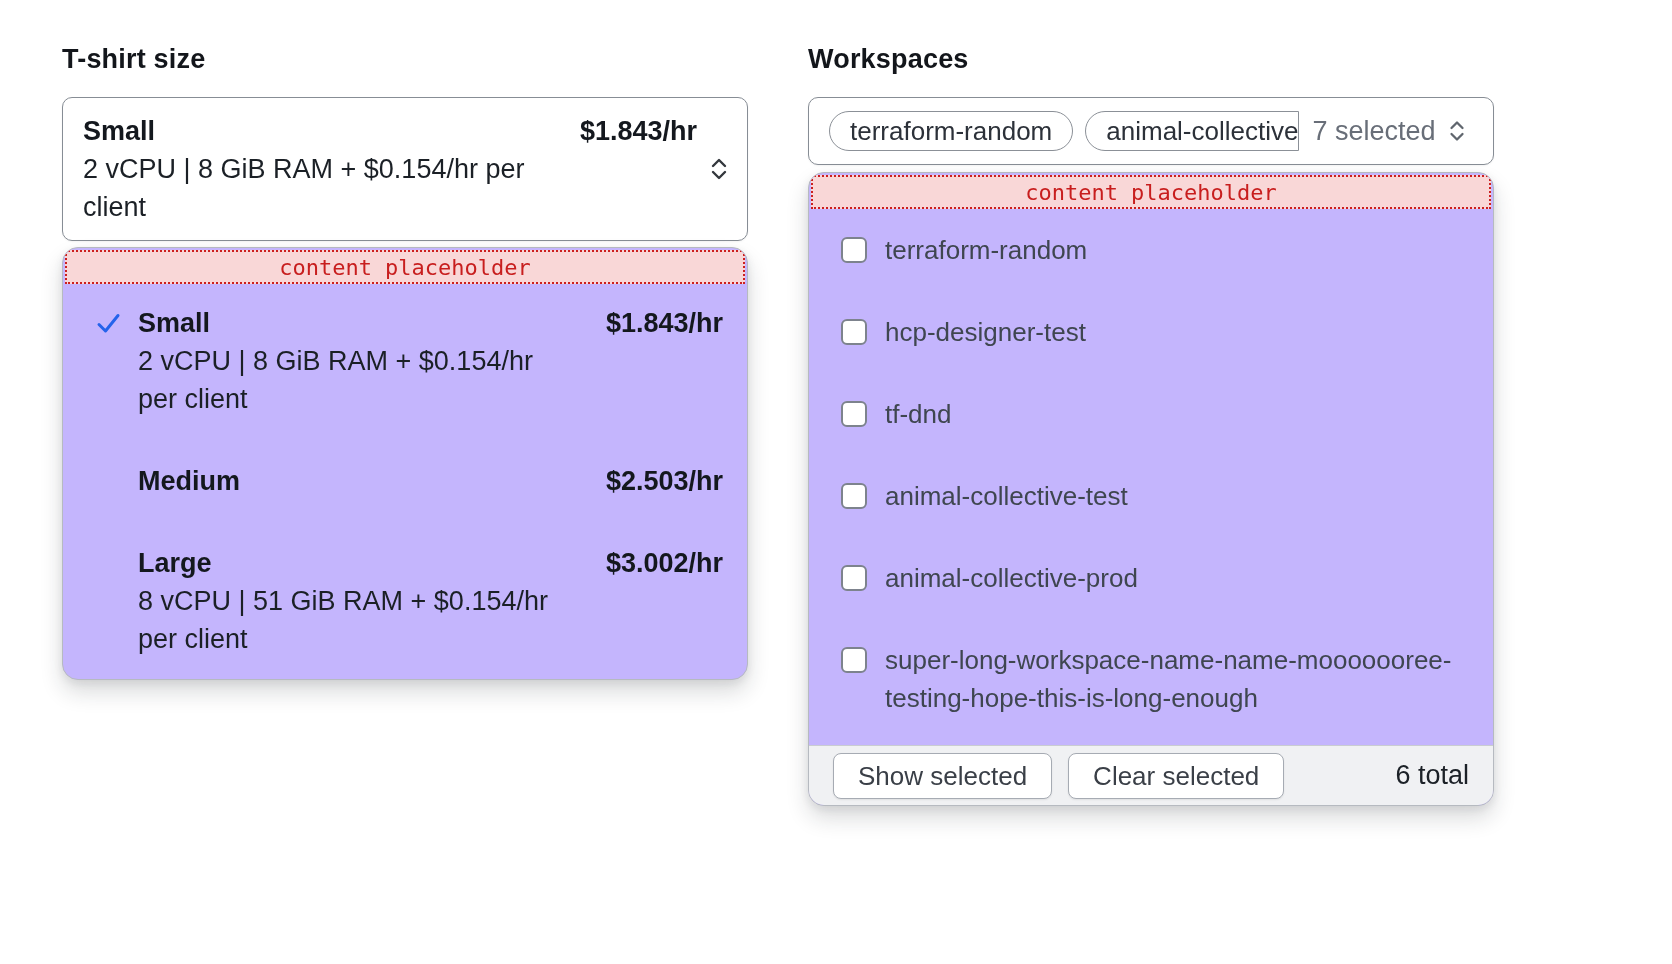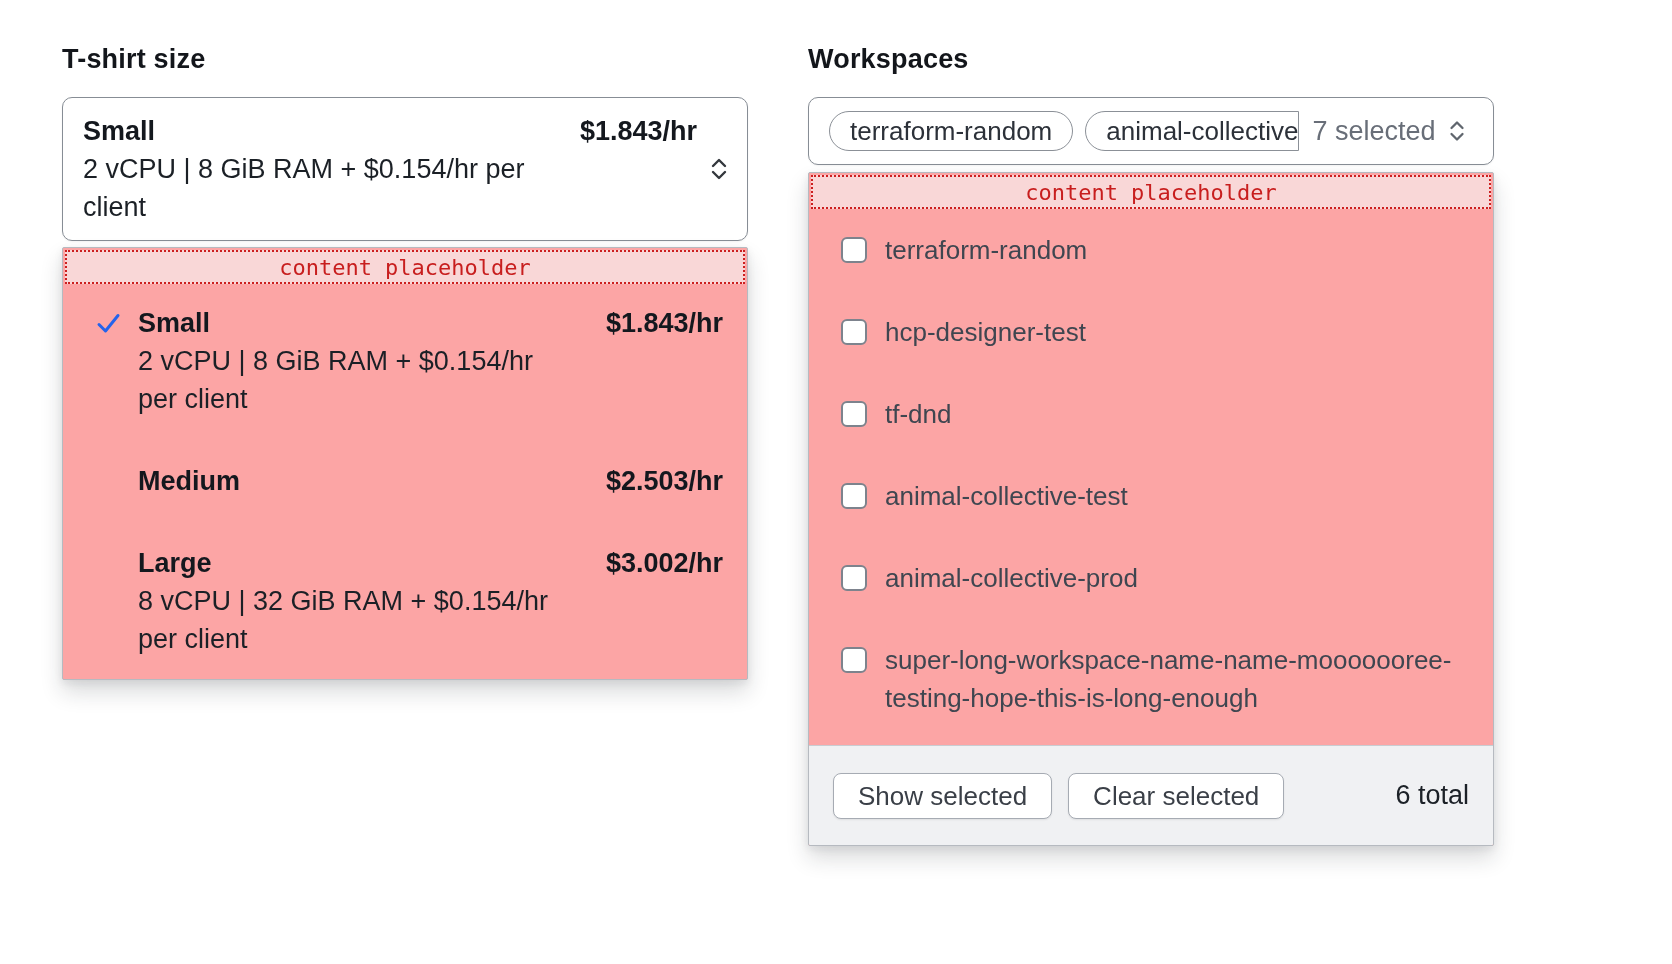--- a/index.html
+++ b/index.html
@@ -30,21 +30,21 @@
     display:inline-block; font-size:26px; line-height:26px; color:#2c3139;
     border:1px solid #8b9097; border-radius:21px; padding:6px 20px; background:#fff;
     white-space:nowrap;
   }
   .pill + .pill { margin-left:12px; }
   .pill-clipped { max-width:215px; overflow:hidden; border-radius:21px 0 0 21px; padding-right:0; }
   .sel-count { font-size:27px; color:#686e78; margin-left:13px; white-space:nowrap; }
 
   
   .panel {
-    border:1px solid #b6bac0; border-radius:2px; background:#fca5a5;
+    border:1px solid #b6bac0; border-radius:16px; background:#c4b5fd;
     box-shadow:0 12px 22px rgba(25,30,40,.16), 0 3px 8px rgba(25,30,40,.08);
     overflow:hidden;
   }
   .banner {
     margin:2px; height:34px; display:flex; align-items:center; justify-content:center;
     background:#f9d7d7; border:2px dotted #cc1f1f; color:#c81e1e;
     font-family:"DejaVu Sans Mono", monospace; font-size:22px;
   }
 
   
@@ -63,21 +63,21 @@
   .cbrow { display:flex; align-items:flex-start; margin-bottom:44px; cursor:pointer; }
   .cbrow:last-child { margin-bottom:0; }
   .cbox {
     flex:0 0 26px; width:26px; height:26px; margin-top:6px; margin-right:18px;
     border:2px solid #7d838d; border-radius:6px; background:#fff;
   }
   .cblabel { font-size:26px; line-height:38px; color:#3f4650; max-width:570px; overflow-wrap:break-word; }
 
   
   .ws-footer {
-    display:flex; align-items:center; gap:16px; height:100px; padding:0 24px;
+    display:flex; align-items:center; gap:16px; height:60px; padding:0 24px;
     background:#f0f1f3; border-top:1px solid #c9ccd1;
   }
   .ws-footer button {
     font-family:"Liberation Sans", sans-serif; font-size:26px; color:#3a3f47;
     background:#fff; border:1px solid #a6abb3; border-radius:8px;
     padding:9px 24px; height:46px; line-height:26px; cursor:pointer;
     box-shadow:0 1px 2px rgba(0,0,0,.08);
   }
   .total { margin-left:auto; font-size:27px; color:#1c2127; }
 </style>
@@ -141,21 +141,21 @@
     <span class="check-col hidden">
       <svg width="27" height="27" viewBox="0 0 27 27" fill="none">
         <path d="M4 14.5 L10.5 21 L23 5.5" stroke="#2563eb" stroke-width="3" stroke-linecap="round" stroke-linejoin="round"></path>
       </svg>
     </span>
     <div class="opt-text">
       <div class="opt-row1">
         <span class="opt-name">Large</span>
         <span class="opt-price">$3.002/hr</span>
       </div>
-      <div class="opt-desc">8 vCPU | 32 GiB RAM + $0.154/hr per client</div>
+      <div class="opt-desc">8 vCPU | 51 GiB RAM + $0.154/hr per client</div>
     </div>
   </div>
 </div>
     </div>
   </section>
 
   <section class="col">
     <h2 class="section-title">Workspaces</h2>
 
     <div class="trigger ws-trigger">

